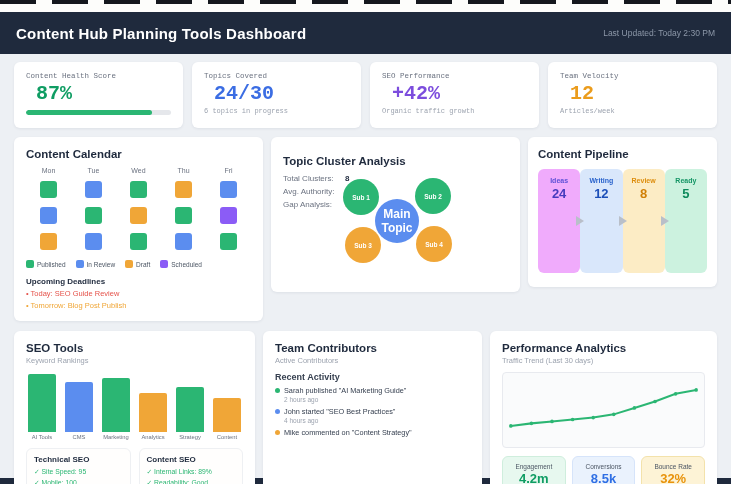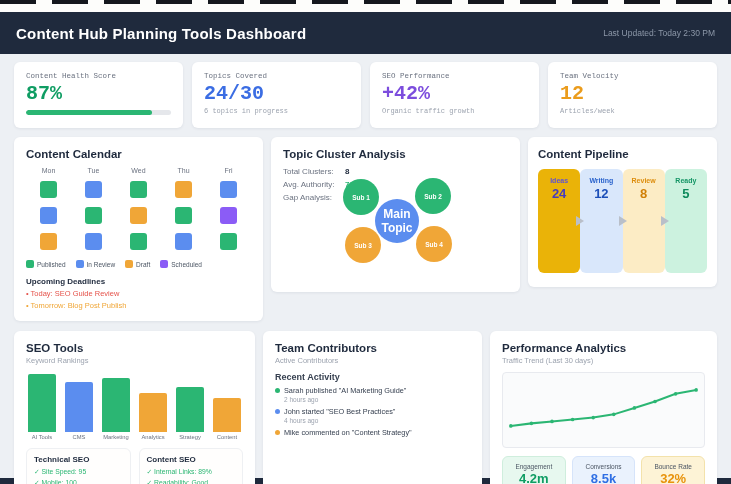--- a/index.html
+++ b/index.html
@@ -12,59 +12,59 @@
   .last-updated { color:#8c97a8; font-size:8.5px; }
   .main { height:424px; padding:8px 14px 0 14px; }
 
   .row { display:flex; gap:8px; align-items:flex-start; }
   .kpi-row { gap:9px; margin-bottom:9px;font-family:Liberation Mono, monospace; }
   .card { background:#fff; border-radius:6px; box-shadow:0 1px 3px rgba(20,30,50,.07); }
 
   
   .kpi { flex:1; padding:10px 12px 12px 12px; height:66px; }
   .kpi-label { font-size:7.5px; color:#6b7280; margin-bottom:3px; }
-  .kpi-value { font-size:20px; font-weight:bold; line-height:1.05; }
+  .kpi-value { font-size:20px; font-weight:bold; line-height:1.05;margin-left:10px; }
   .kpi-sub { font-size:7px; color:#9ca3af; margin-top:3px; }
   .progress-track { margin-top:6px; height:5px; border-radius:3px; background:#e5e7eb; overflow:hidden; }
   .progress-fill { height:100%; border-radius:3px; }
 
   .card-title { font-size:11.5px; font-weight:bold; color:#1f2a3d; }
   .card-sub { font-size:7.5px; color:#9ca3af; margin-top:2px; }
 
   
   .calendar-card { width:249px; padding:11px 12px; }
   .cal-grid { display:grid; grid-template-columns:repeat(5,1fr); justify-items:center; margin-top:7px; row-gap:9px; }
   .cal-day { font-size:7px; color:#6b7280; }
   .cal-cell { width:17px; height:17px; border-radius:3px; }
   .cal-legend { display:flex; gap:10px; margin-top:10px; flex-wrap:wrap; }
   .legend-item { display:flex; align-items:center; gap:3px; }
   .legend-dot { width:8px; height:8px; border-radius:2px; }
   .legend-label { font-size:6.5px; color:#4b5563; }
   .deadlines-title { font-size:8px; font-weight:bold; color:#1f2a3d; margin-top:9px; }
   .deadline-item { font-size:7.5px; margin-top:3px; }
 
-  .cluster-card { width:249px; height:155px; padding:11px 12px; position:relative; overflow:hidden; }
+  .cluster-card { width:249px; height:155px; padding:18px 12px; position:relative; overflow:hidden; }
   .cluster-stats { margin-top:7px; width:140px; }
   .cluster-stat { display:flex; font-size:8px; margin-bottom:4px; }
   .cluster-stat-label { color:#6b7280; width:62px; }
   .cluster-stat-value { font-weight:bold; }
   .bubble { position:absolute; border-radius:50%; display:flex; align-items:center; justify-content:center;
     color:#fff; font-weight:bold; font-size:6.5px; text-align:center; }
   .bubble-main { width:44px; height:44px; left:104px; top:62px; font-size:12px; }
   .bubble-s1 { width:36px; height:36px; left:72px; top:42px; }
   .bubble-s2 { width:36px; height:36px; left:144px; top:41px; }
   .bubble-s3 { width:36px; height:36px; left:74px; top:90px; }
   .bubble-s4 { width:36px; height:36px; left:145px; top:89px; }
 
   .pipeline-card { width:189px; padding:11px 10px 14px 10px; }
   .pipeline-stages { display:flex; margin-top:9px; align-items:stretch; }
   .stage { flex:1; border-radius:6px; padding:8px 2px; height:104px; text-align:center; position:relative; z-index:1; }
   .stage-label { font-size:7px; font-weight:bold; }
   .stage-value { font-size:13px; font-weight:bold; margin-top:2px; }
-  .stage-purple { background:#eab308; } .stage-purple .stage-label{color:#5d51d6;} .stage-purple .stage-value{color:#463bbd;}
+  .stage-purple { background:#f0abfc; } .stage-purple .stage-label{color:#5d51d6;} .stage-purple .stage-value{color:#463bbd;}
   .stage-blue { background:#d9e7fb; } .stage-blue .stage-label{color:#2a63cc;} .stage-blue .stage-value{color:#1c4fb8;}
   .stage-orange { background:#fcecc5; } .stage-orange .stage-label{color:#dd8d0d;} .stage-orange .stage-value{color:#d07f06;}
   .stage-green { background:#ccf2df; } .stage-green .stage-label{color:#149565;} .stage-green .stage-value{color:#0d8a5b;}
   .stage-arrow { width:0; height:0; border-top:5px solid transparent; border-bottom:5px solid transparent;
     border-left:8px solid #b9bfc9; align-self:center; margin:0 -4px; z-index:2; }
 
   
   .seo-card { width:241px; padding:11px 12px; height:168px; }
   .bar-chart { display:flex; gap:9px; align-items:flex-end; height:58px; margin-top:9px; padding:0 2px; }
   .bar-col { flex:1; display:flex; flex-direction:column; align-items:center; justify-content:flex-end; height:100%; }

